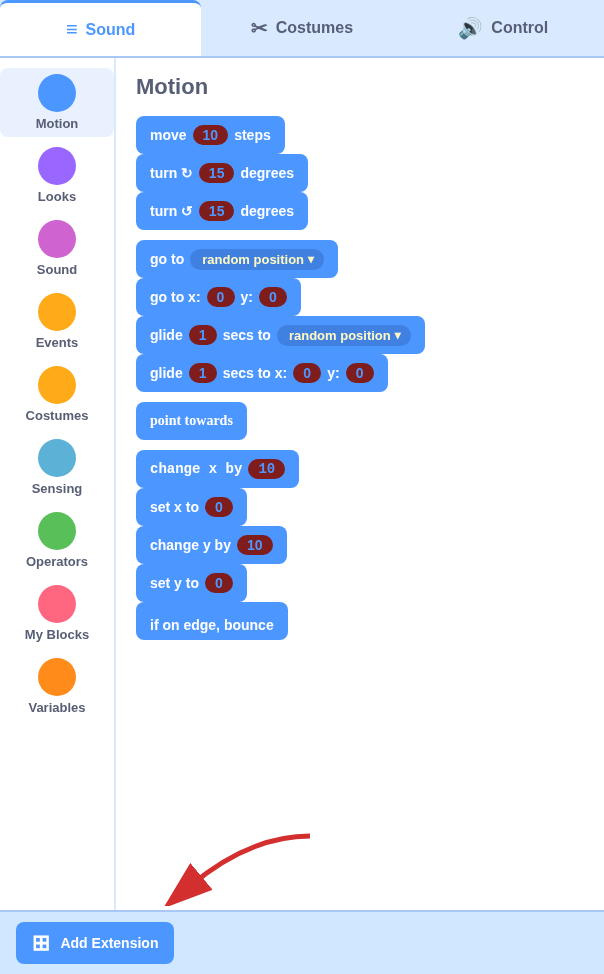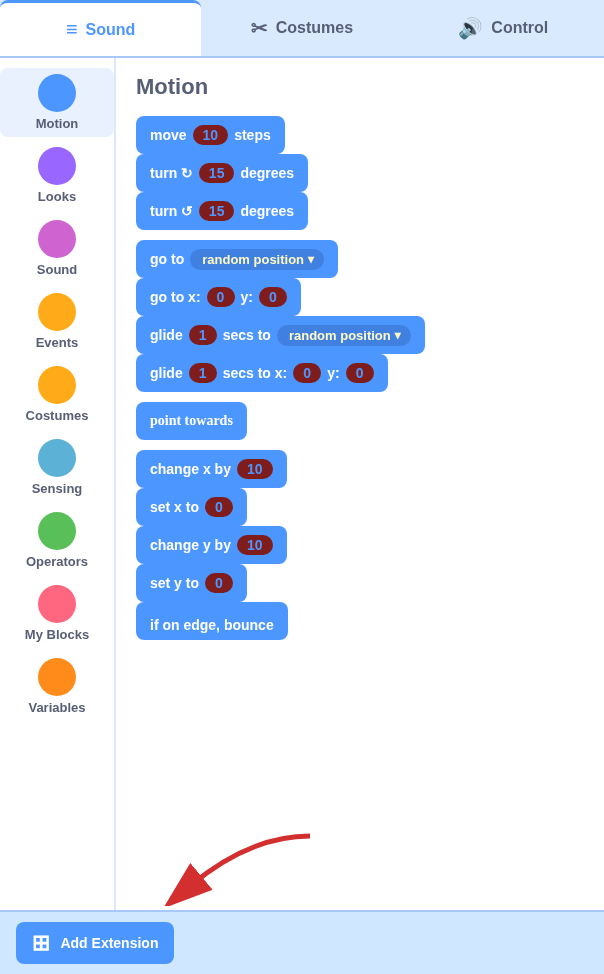--- a/index.html
+++ b/index.html
@@ -321,21 +321,21 @@
 
 
     <div style="display:block;font-family:Liberation Serif, serif;">
       <div class="block">
         <span>point towards</span>
       </div>
     </div>
 
     <div class="spacer"></div>
 
-    <div style="display:block;">
+    <div style="display:block;font-family:Liberation Mono, monospace;">
       <div class="block">
         <span>change x by</span>
         <span class="block-value">10</span>
       </div>
     </div>
 
     <div style="display:block;text-decoration:underline;">
       <div class="block">
         <span>set x to</span>
         <span class="block-value">0</span>

